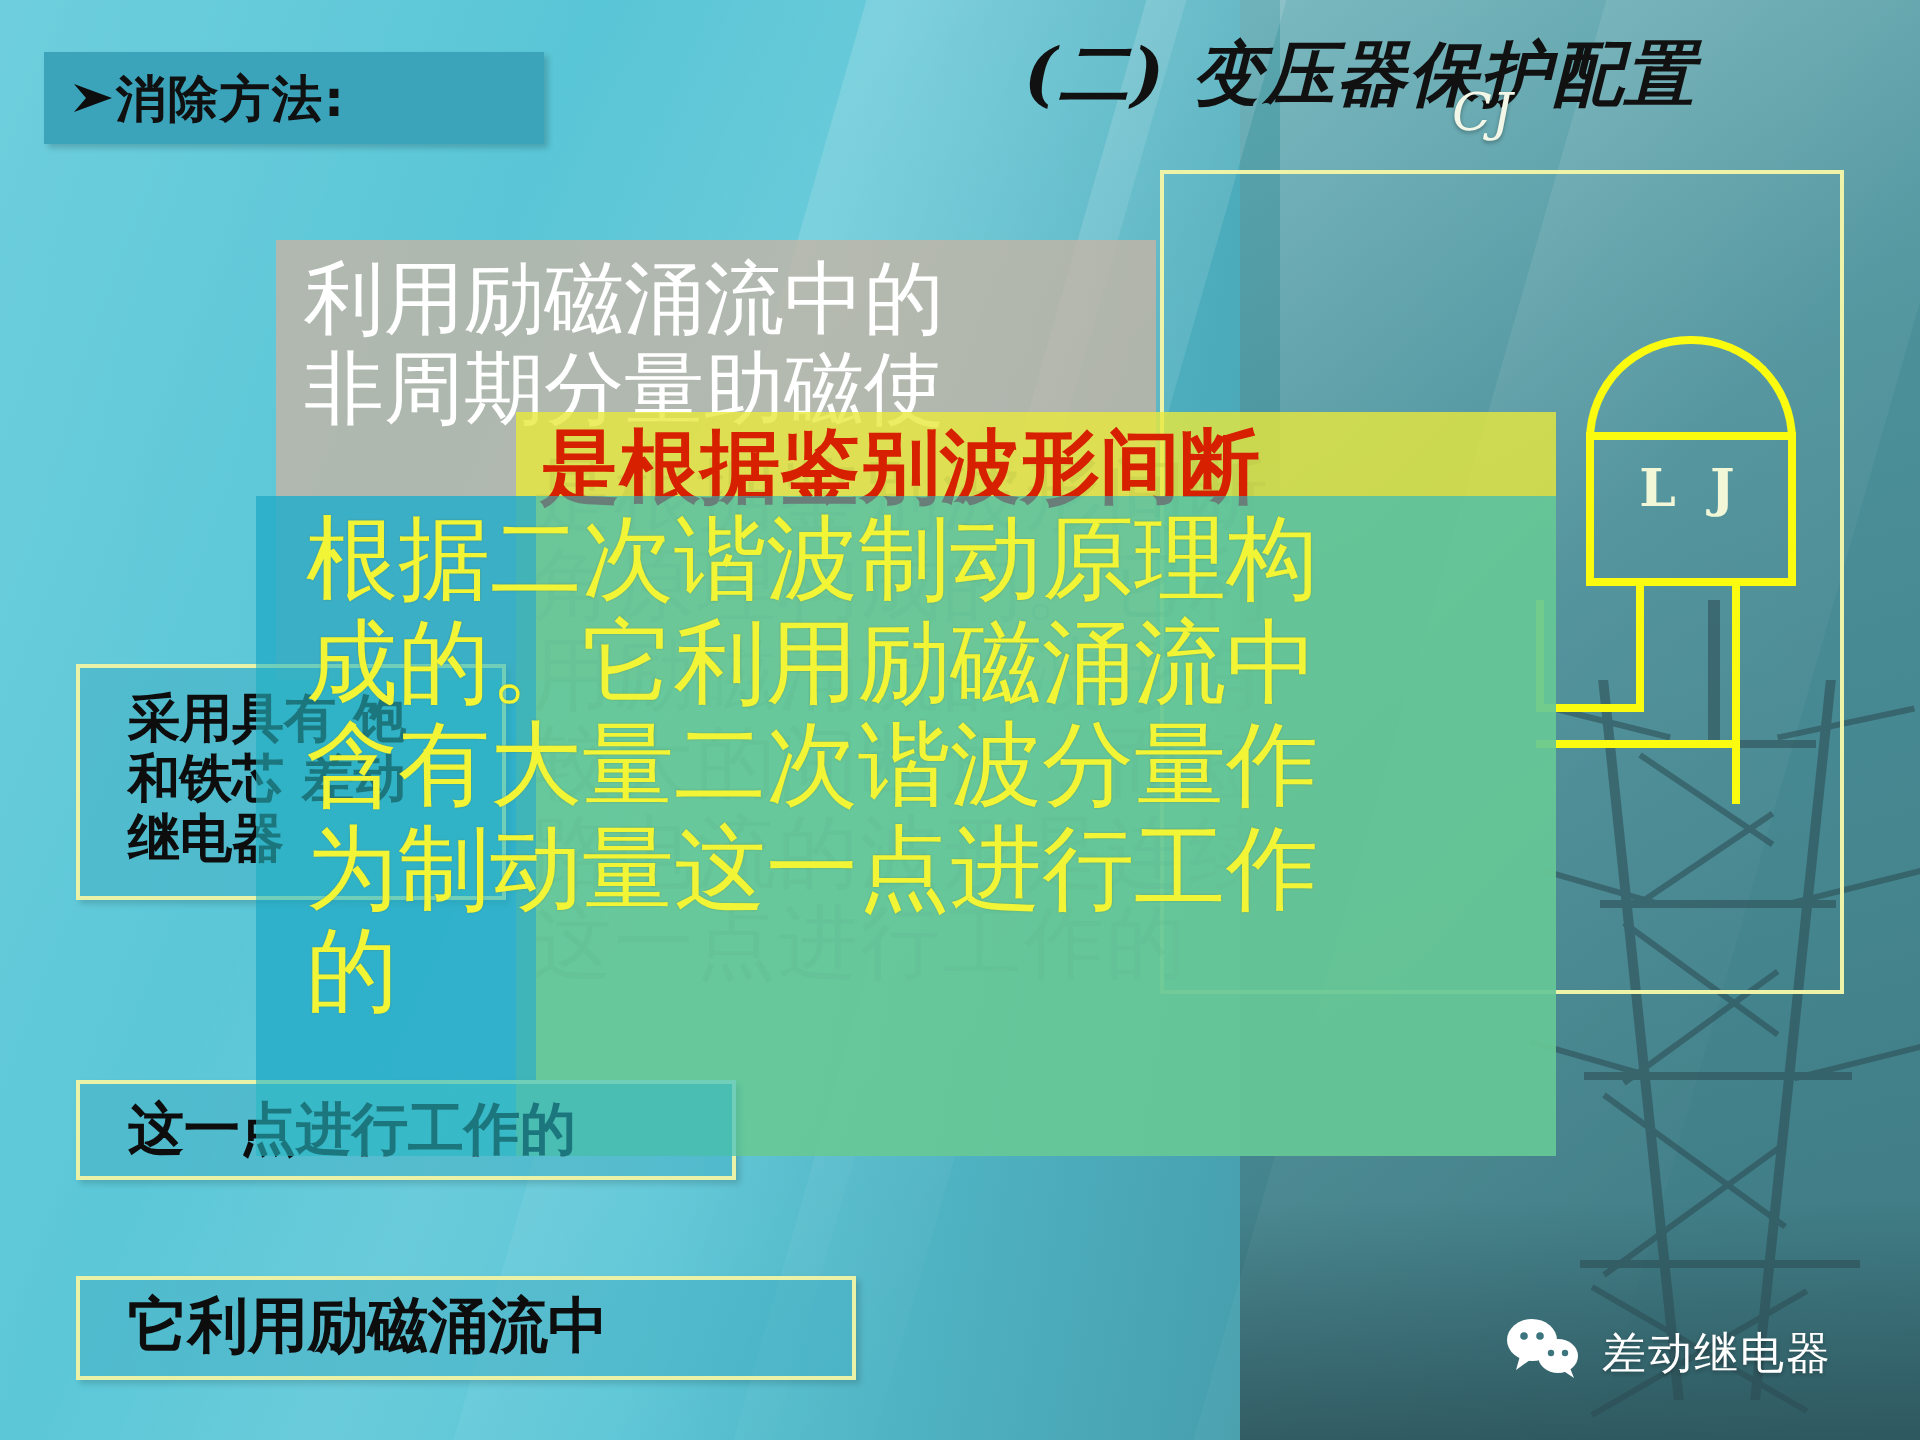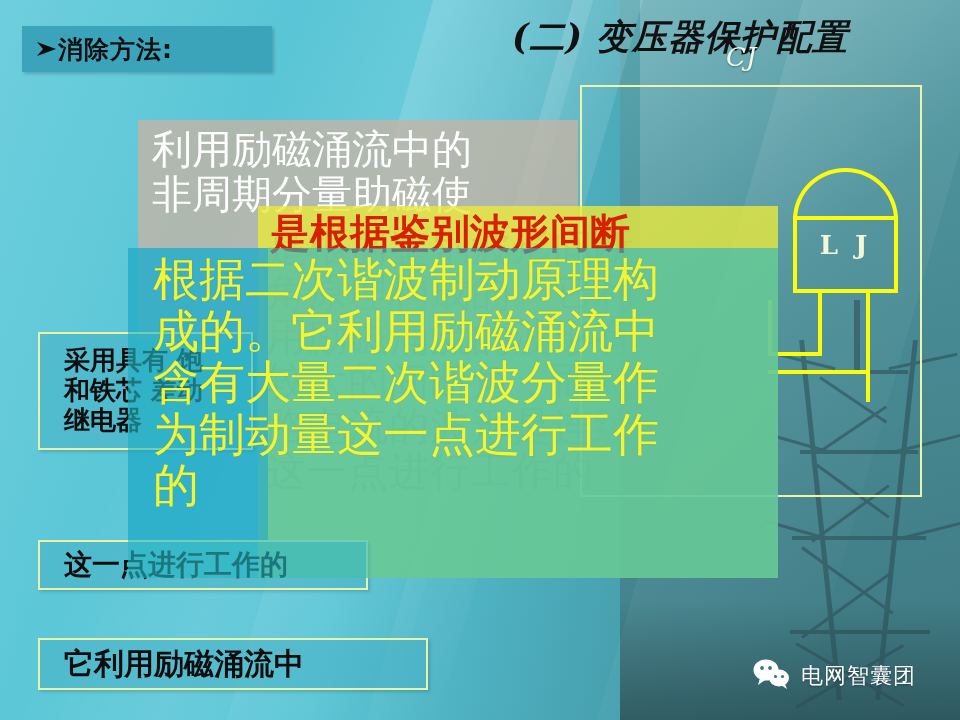--- a/index.html
+++ b/index.html
@@ -265,16 +265,16 @@
         <ellipse cx="14" cy="12" rx="12.5" ry="10.5" fill="#ffffff"></ellipse>
         <polygon points="8,20 6,27 13,22" fill="#ffffff"></polygon>
         <circle cx="10" cy="10" r="1.9" fill="#3d757e"></circle>
         <circle cx="18" cy="10" r="1.9" fill="#3d757e"></circle>
         <ellipse cx="27" cy="20" rx="10" ry="8.5" fill="#ffffff"></ellipse>
         <polygon points="33,26 35,31 29,27" fill="#ffffff"></polygon>
         <circle cx="23.5" cy="18.5" r="1.6" fill="#3d757e"></circle>
         <circle cx="30.5" cy="18.5" r="1.6" fill="#3d757e"></circle>
       </svg>
     </span>
-    <span class="wm-text">电网智囊团</span>
+    <span class="wm-text">差动继电器</span>
   </div>
 
 </div>
 
 </body></html>

